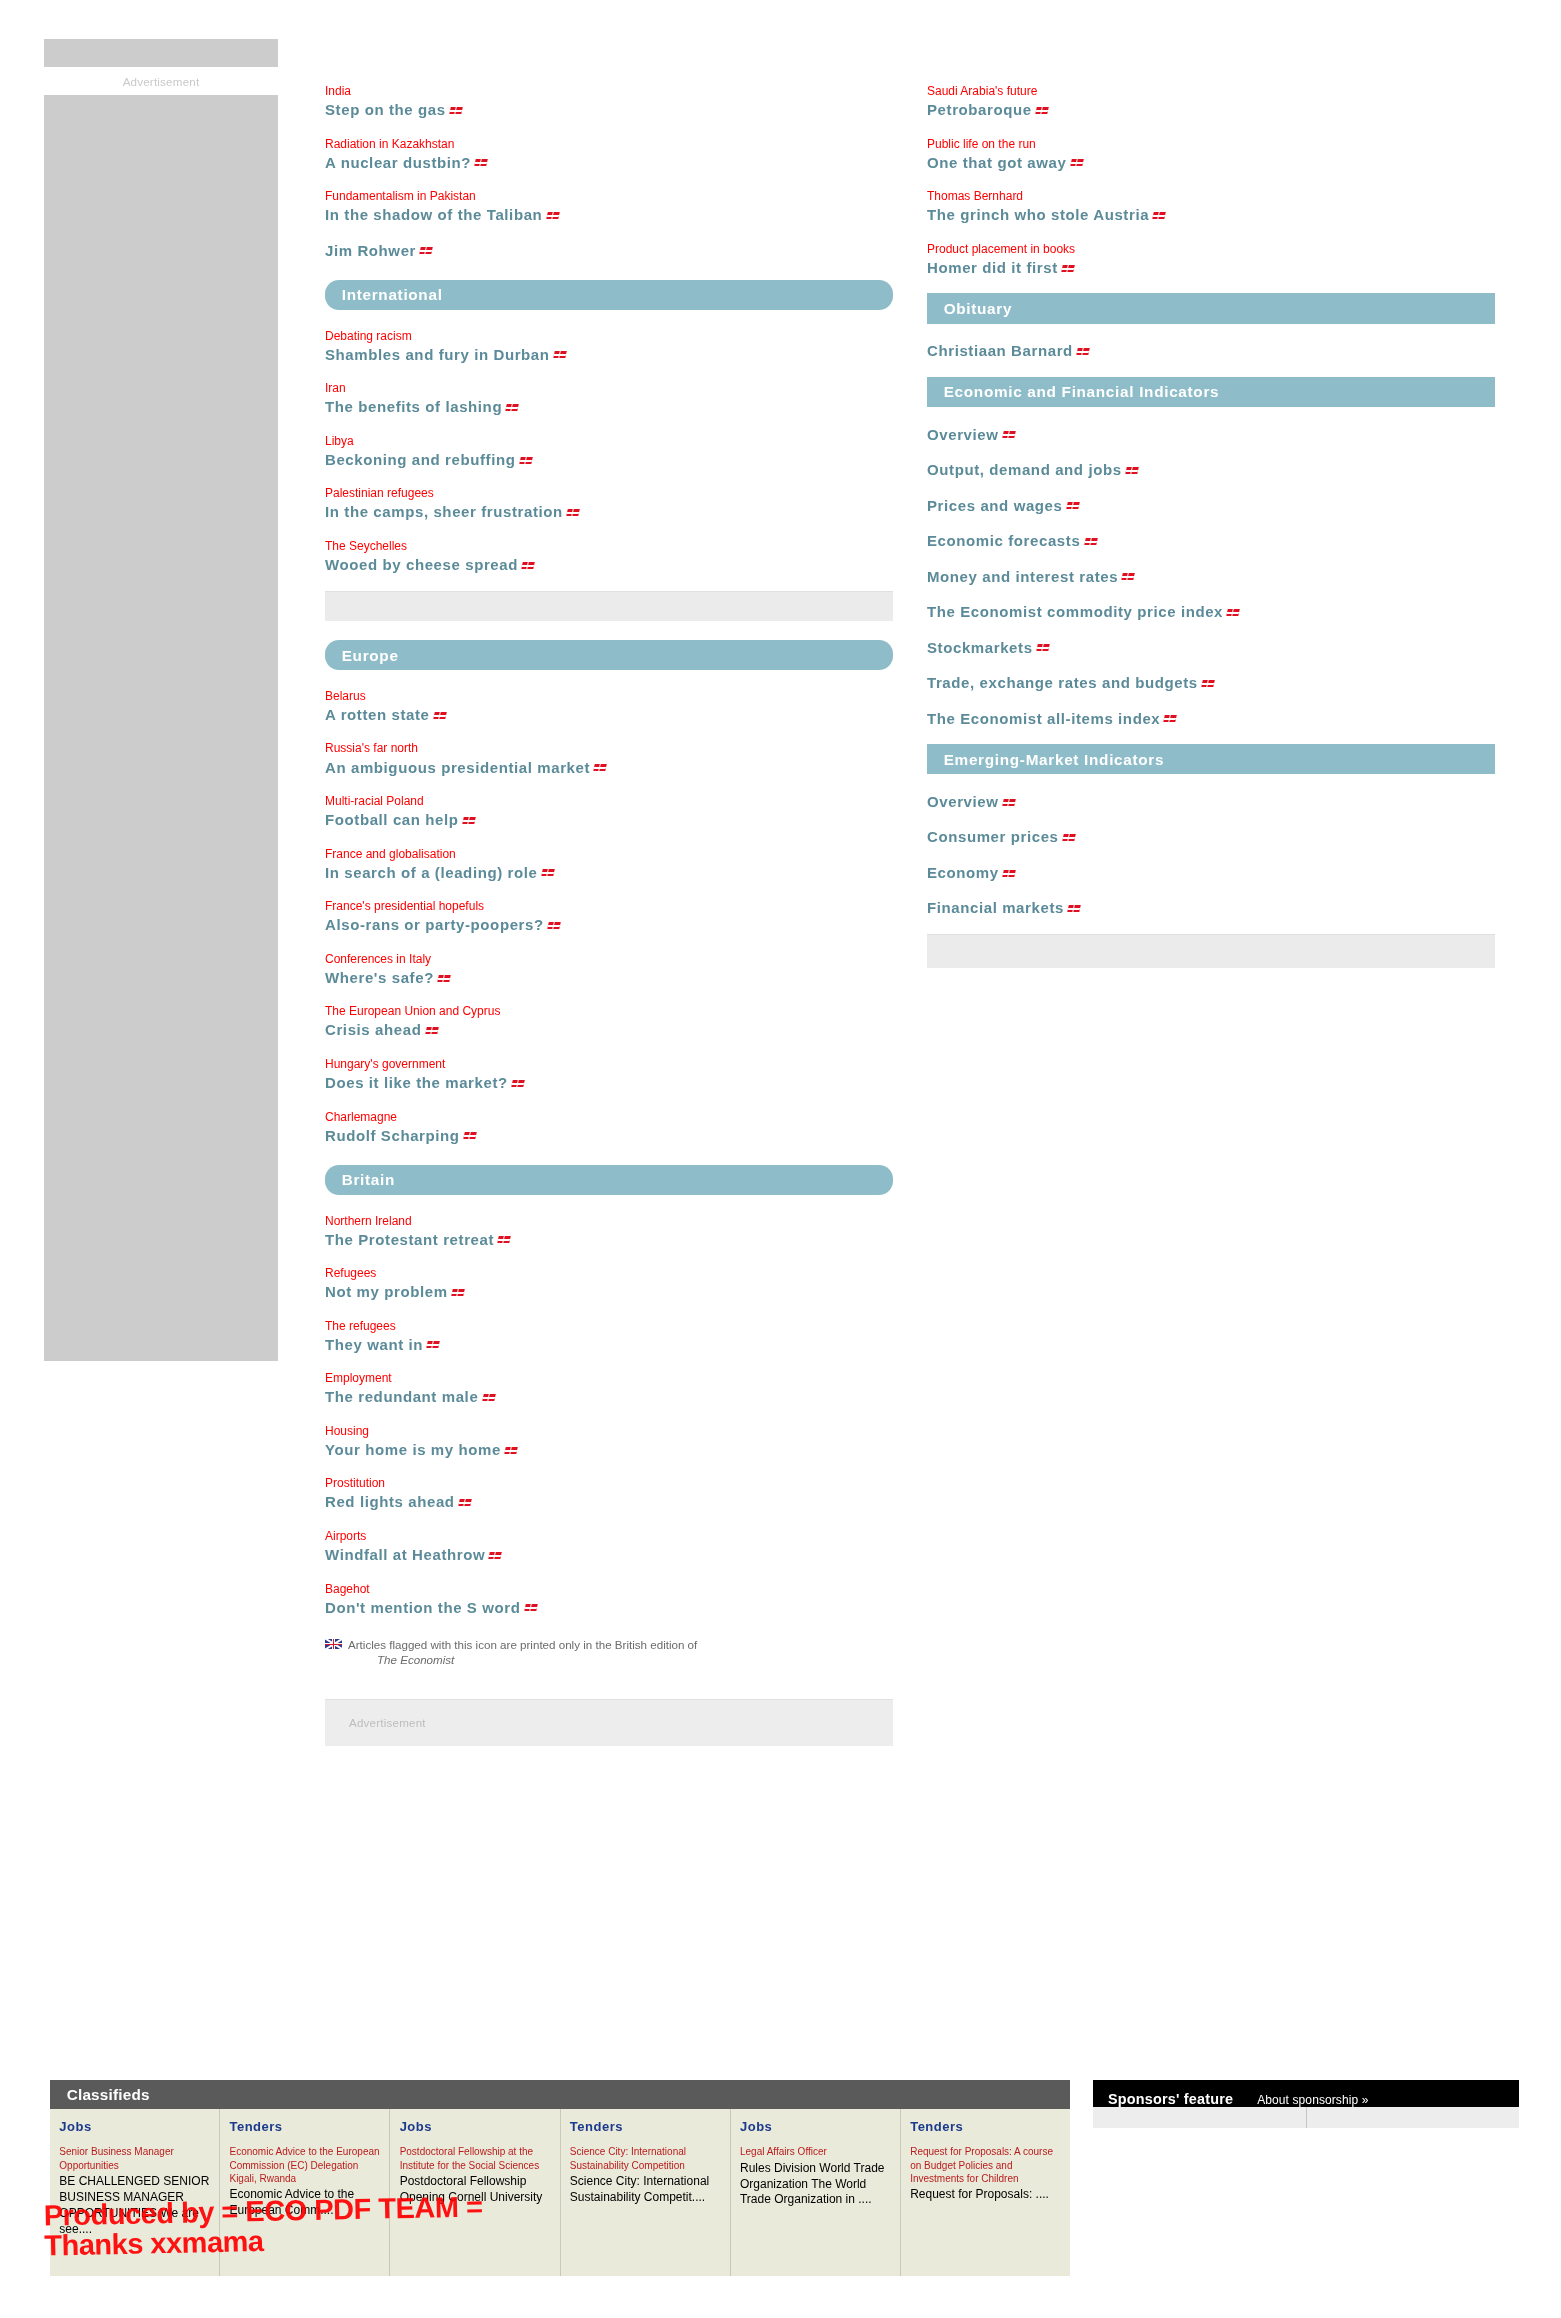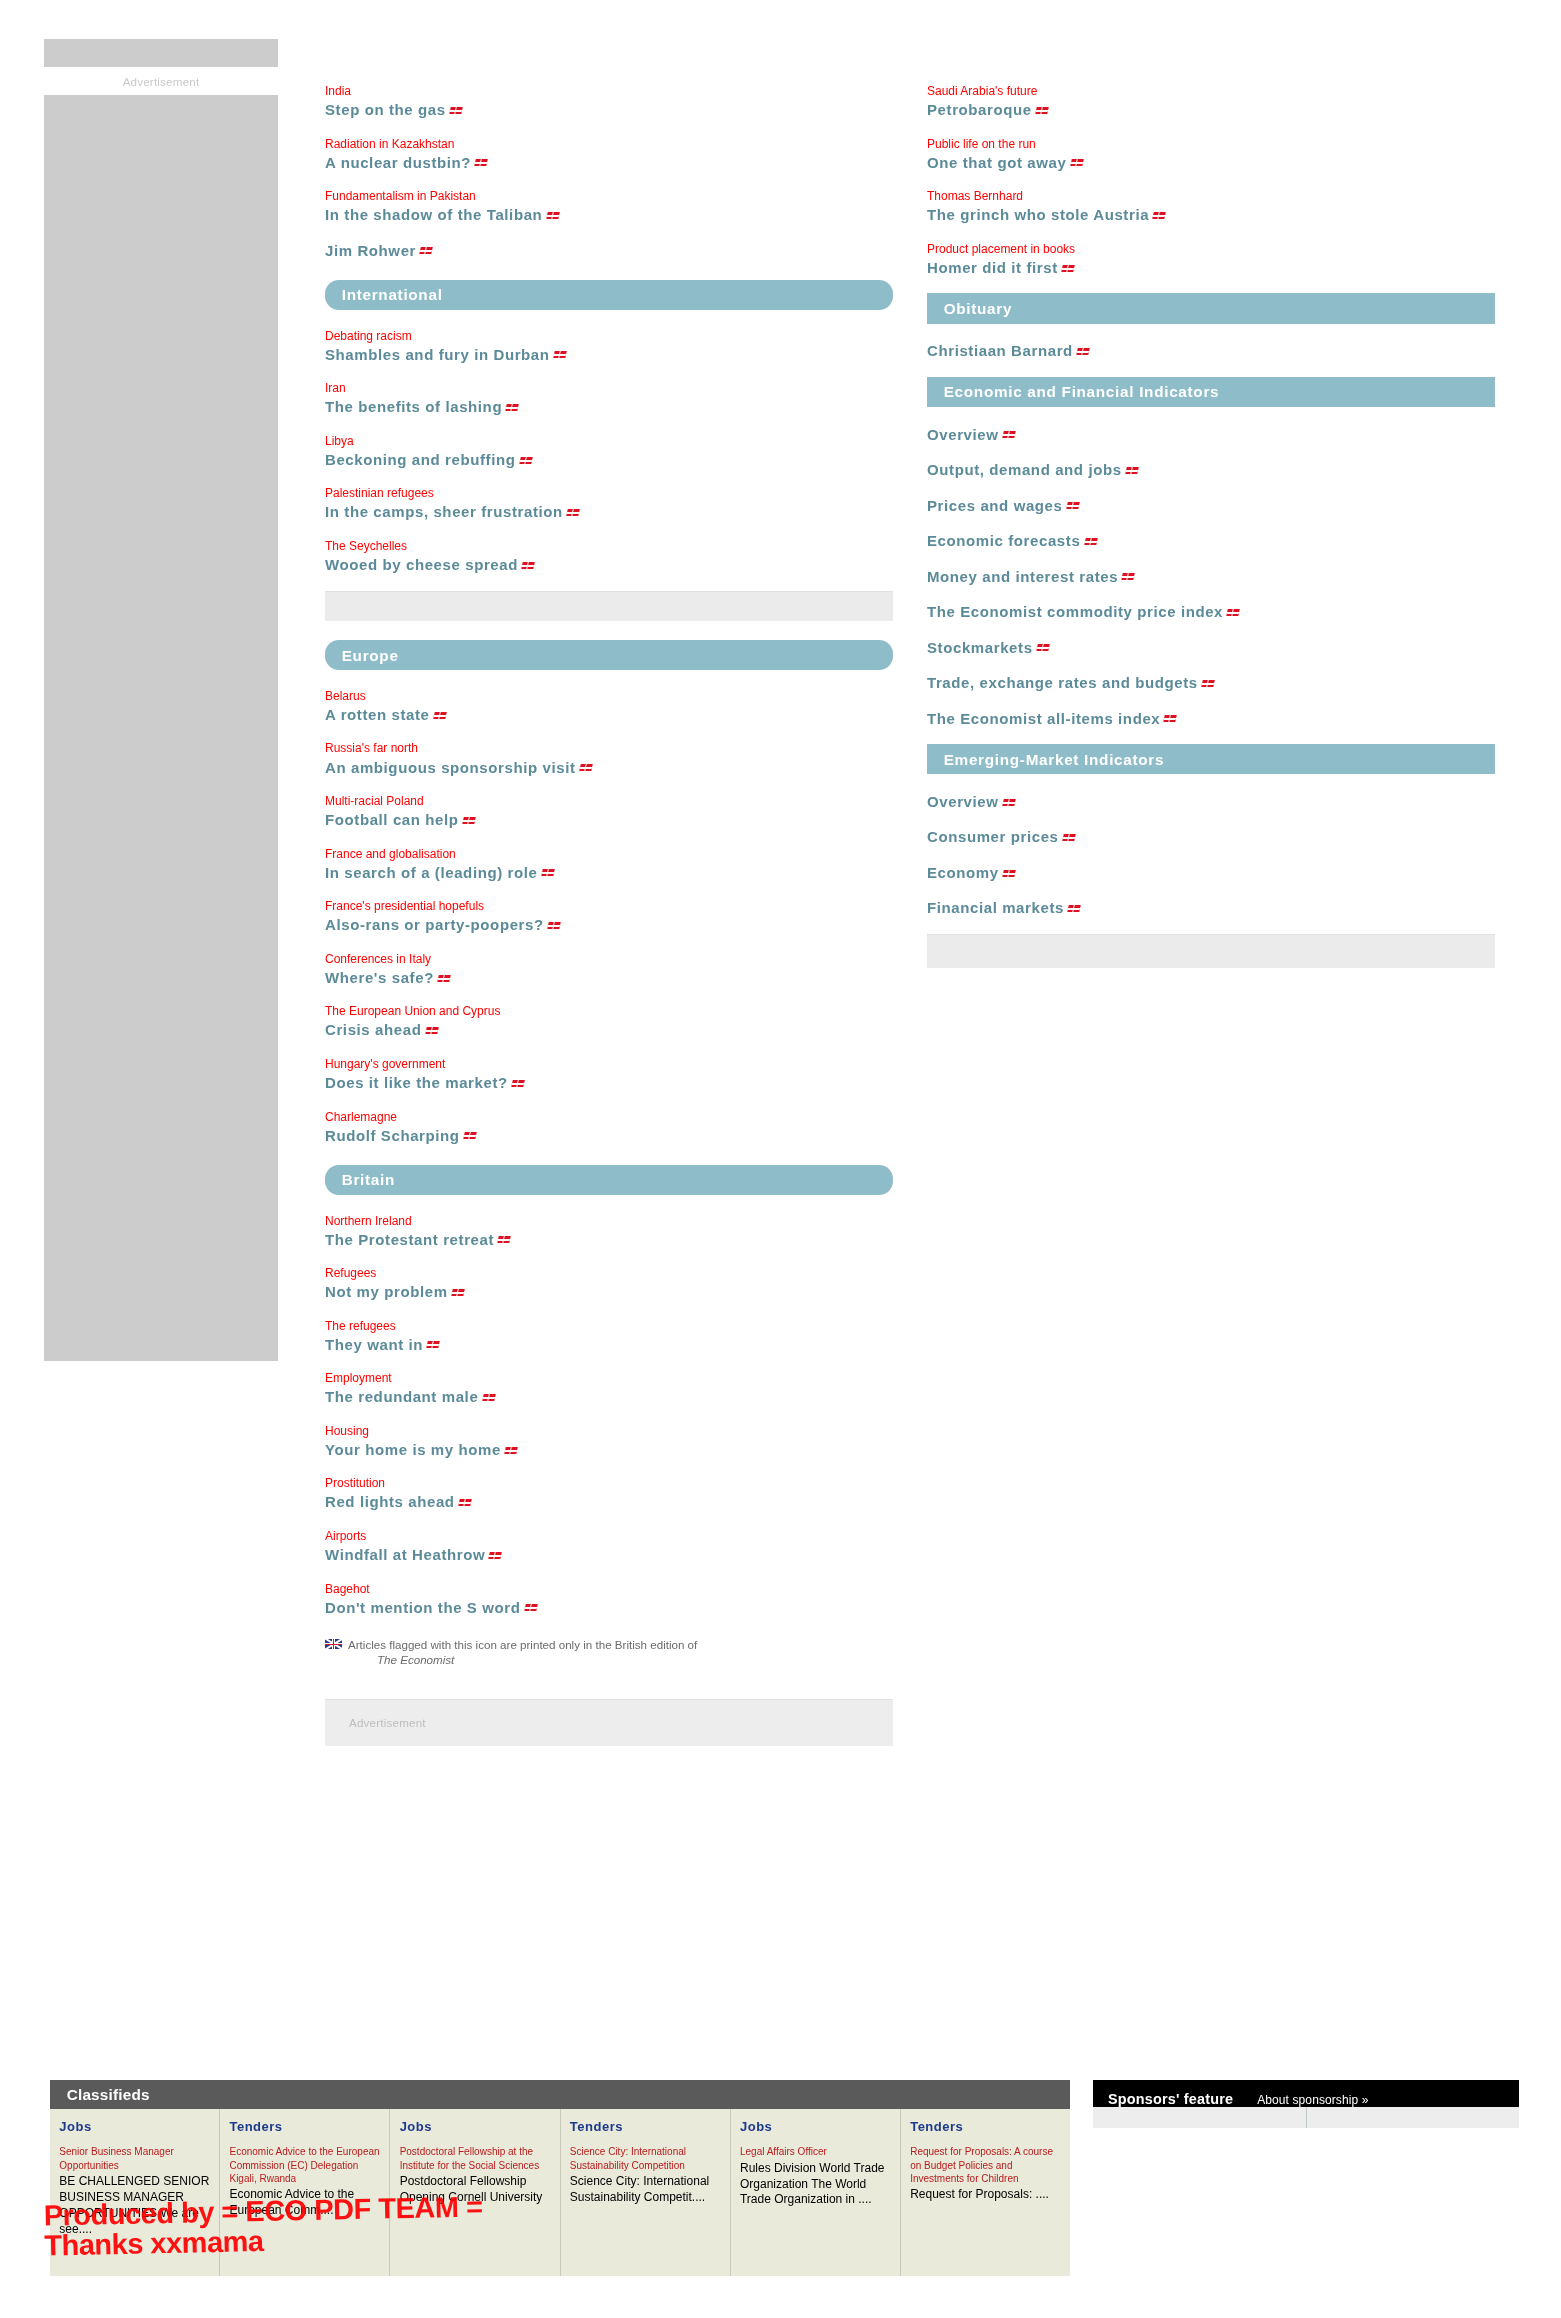--- a/index.html
+++ b/index.html
@@ -168,21 +168,21 @@
     <div class="grey-box mid-center"></div>
 
     <div class="sec-bar sec-gap-top">Europe</div>
     <div class="sec-list">
       <div class="entry">
         <div class="kicker">Belarus</div>
         <div class="headline"><span>A rotten state</span><span class="ukicon"></span></div>
       </div>
       <div class="entry">
         <div class="kicker">Russia's far north</div>
-        <div class="headline"><span>An ambiguous sponsorship visit</span><span class="ukicon"></span></div>
+        <div class="headline"><span>An ambiguous presidential market</span><span class="ukicon"></span></div>
       </div>
       <div class="entry">
         <div class="kicker">Multi-racial Poland</div>
         <div class="headline"><span>Football can help</span><span class="ukicon"></span></div>
       </div>
       <div class="entry">
         <div class="kicker">France and globalisation</div>
         <div class="headline"><span>In search of a (leading) role</span><span class="ukicon"></span></div>
       </div>
       <div class="entry">

